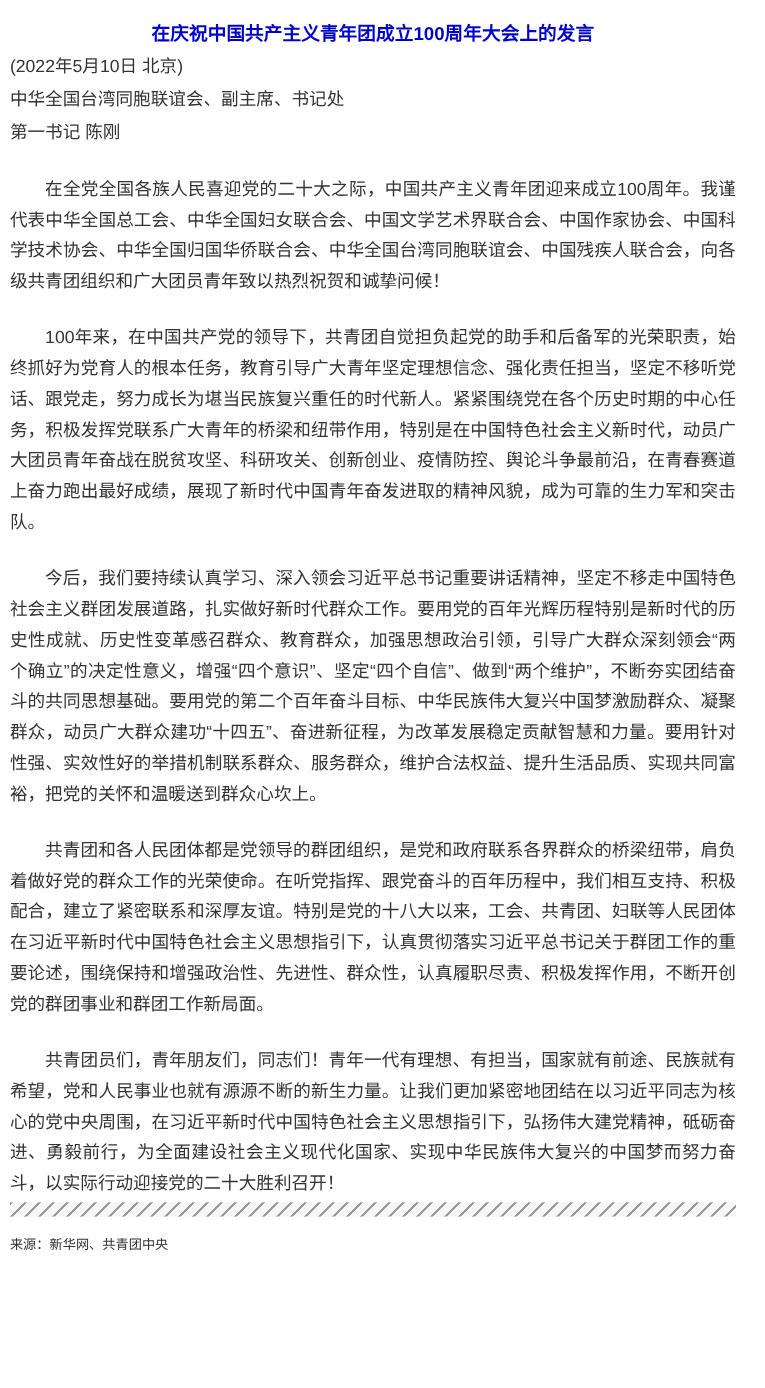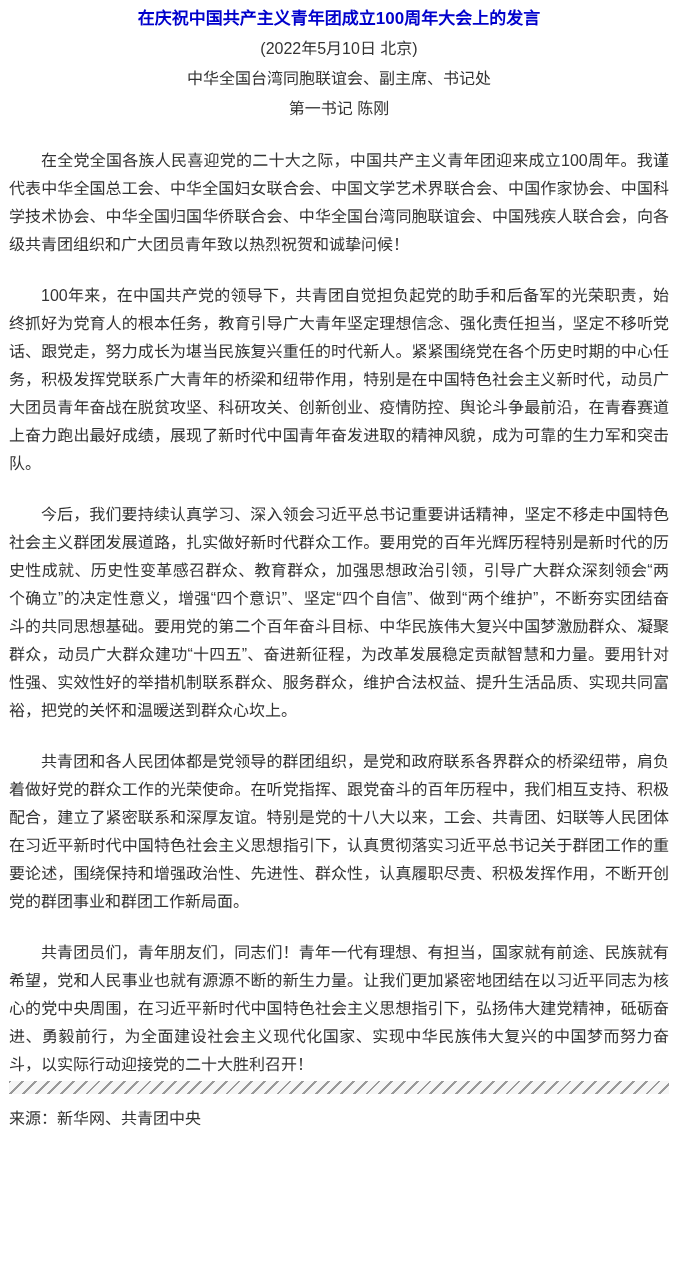--- a/index.html
+++ b/index.html
@@ -7,36 +7,36 @@
     padding: 0;
     background: #ffffff;
   }
   body {
     font-family: "Liberation Sans", "DejaVu Sans", sans-serif;
     color: #333333;
   }
   .page {
     width: 678px;
     box-sizing: border-box;
-    padding: 4px 9px 10px 9px;
+    padding: 16px 9px 10px 9px;
     background: #ffffff;
   }
   .title {
     margin: 0;
     font-size: 17px;
     font-weight: bold;
     color: #0000cc;
     text-align: center;
     line-height: 30px;
   }
   .meta {
     margin: 0;
     font-size: 16px;
     color: #333333;
-    text-align: center;
+    text-align: left;
     line-height: 30px;
     font-weight: normal;
   }
   .para {
     margin: 23px 0 0 0;
     font-size: 16px;
     line-height: 28px;
     text-align: justify;
     text-indent: 2em;
     color: #333333;
@@ -48,21 +48,21 @@
     background: repeating-linear-gradient(
       135deg,
       #999999 0px,
       #999999 2px,
       #f6f6f6 2px,
       #f6f6f6 9px
     );
   }
   .source {
     margin: 10px 0 0 0;
-    font-size: 16px;
+    font-size: 12px;
     line-height: 30px;
     color: #333333;
     text-align: left;
   }
 </style>
 </head>
 <body>
 
 <div class="page">
 

